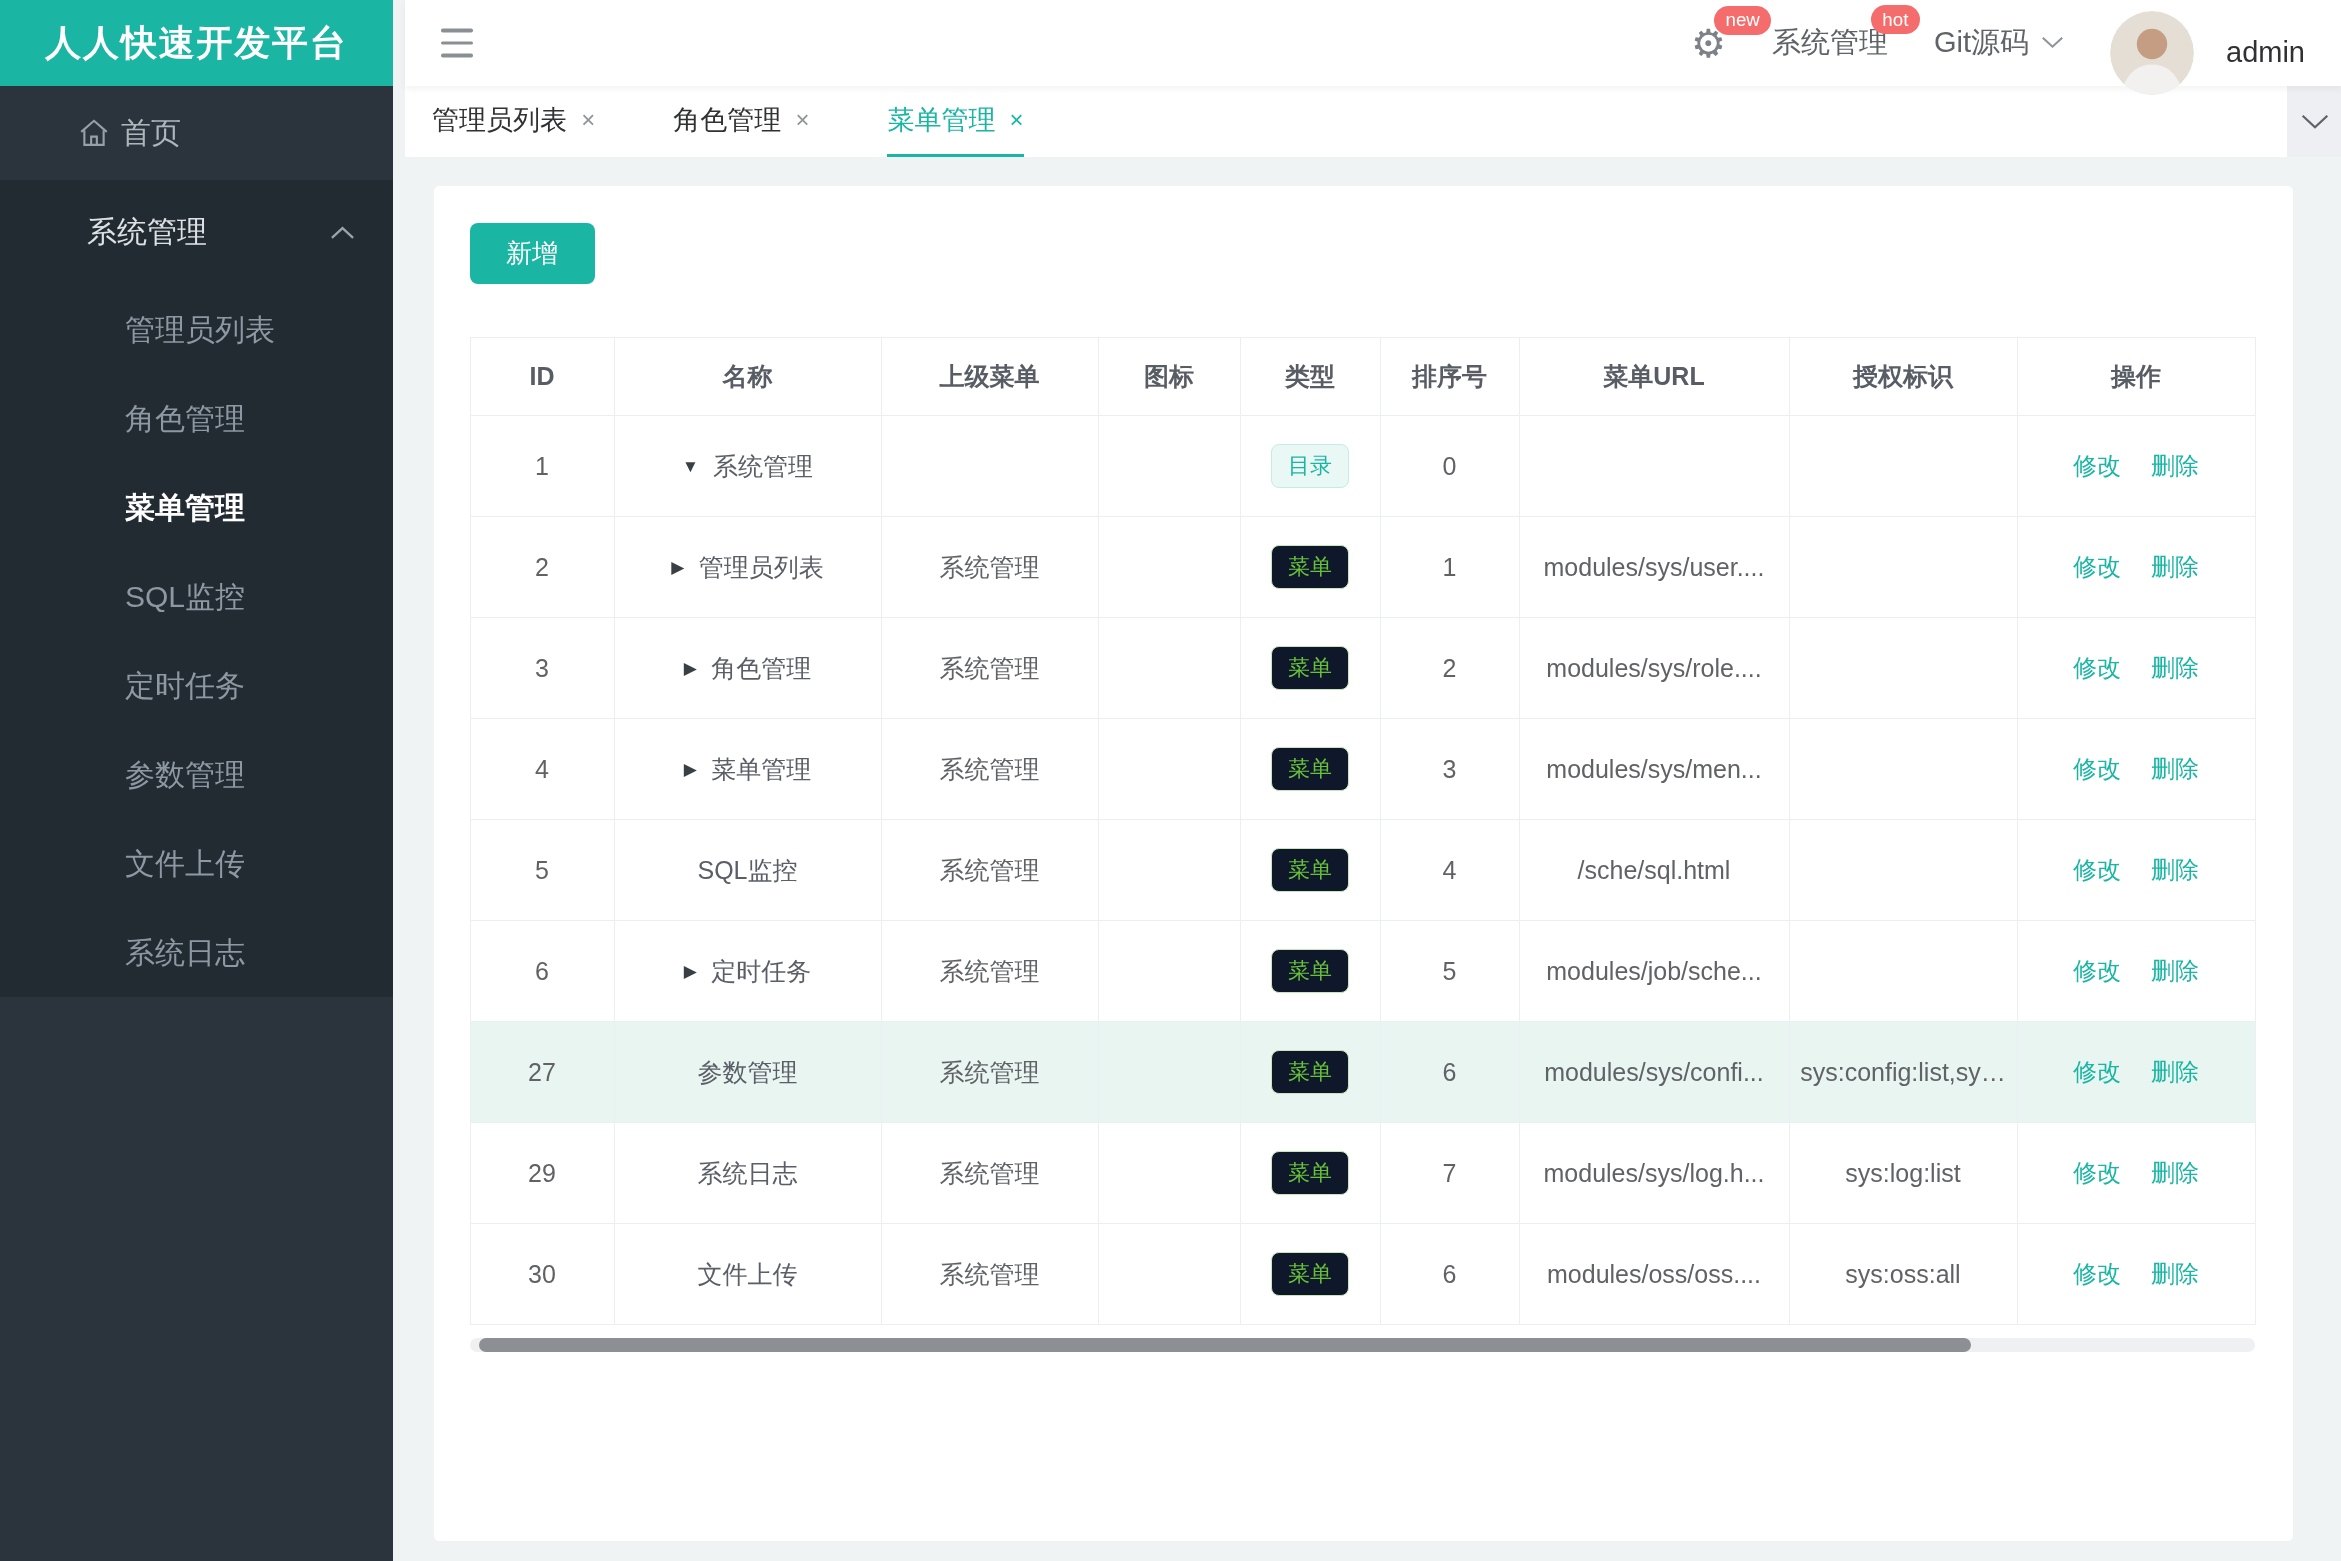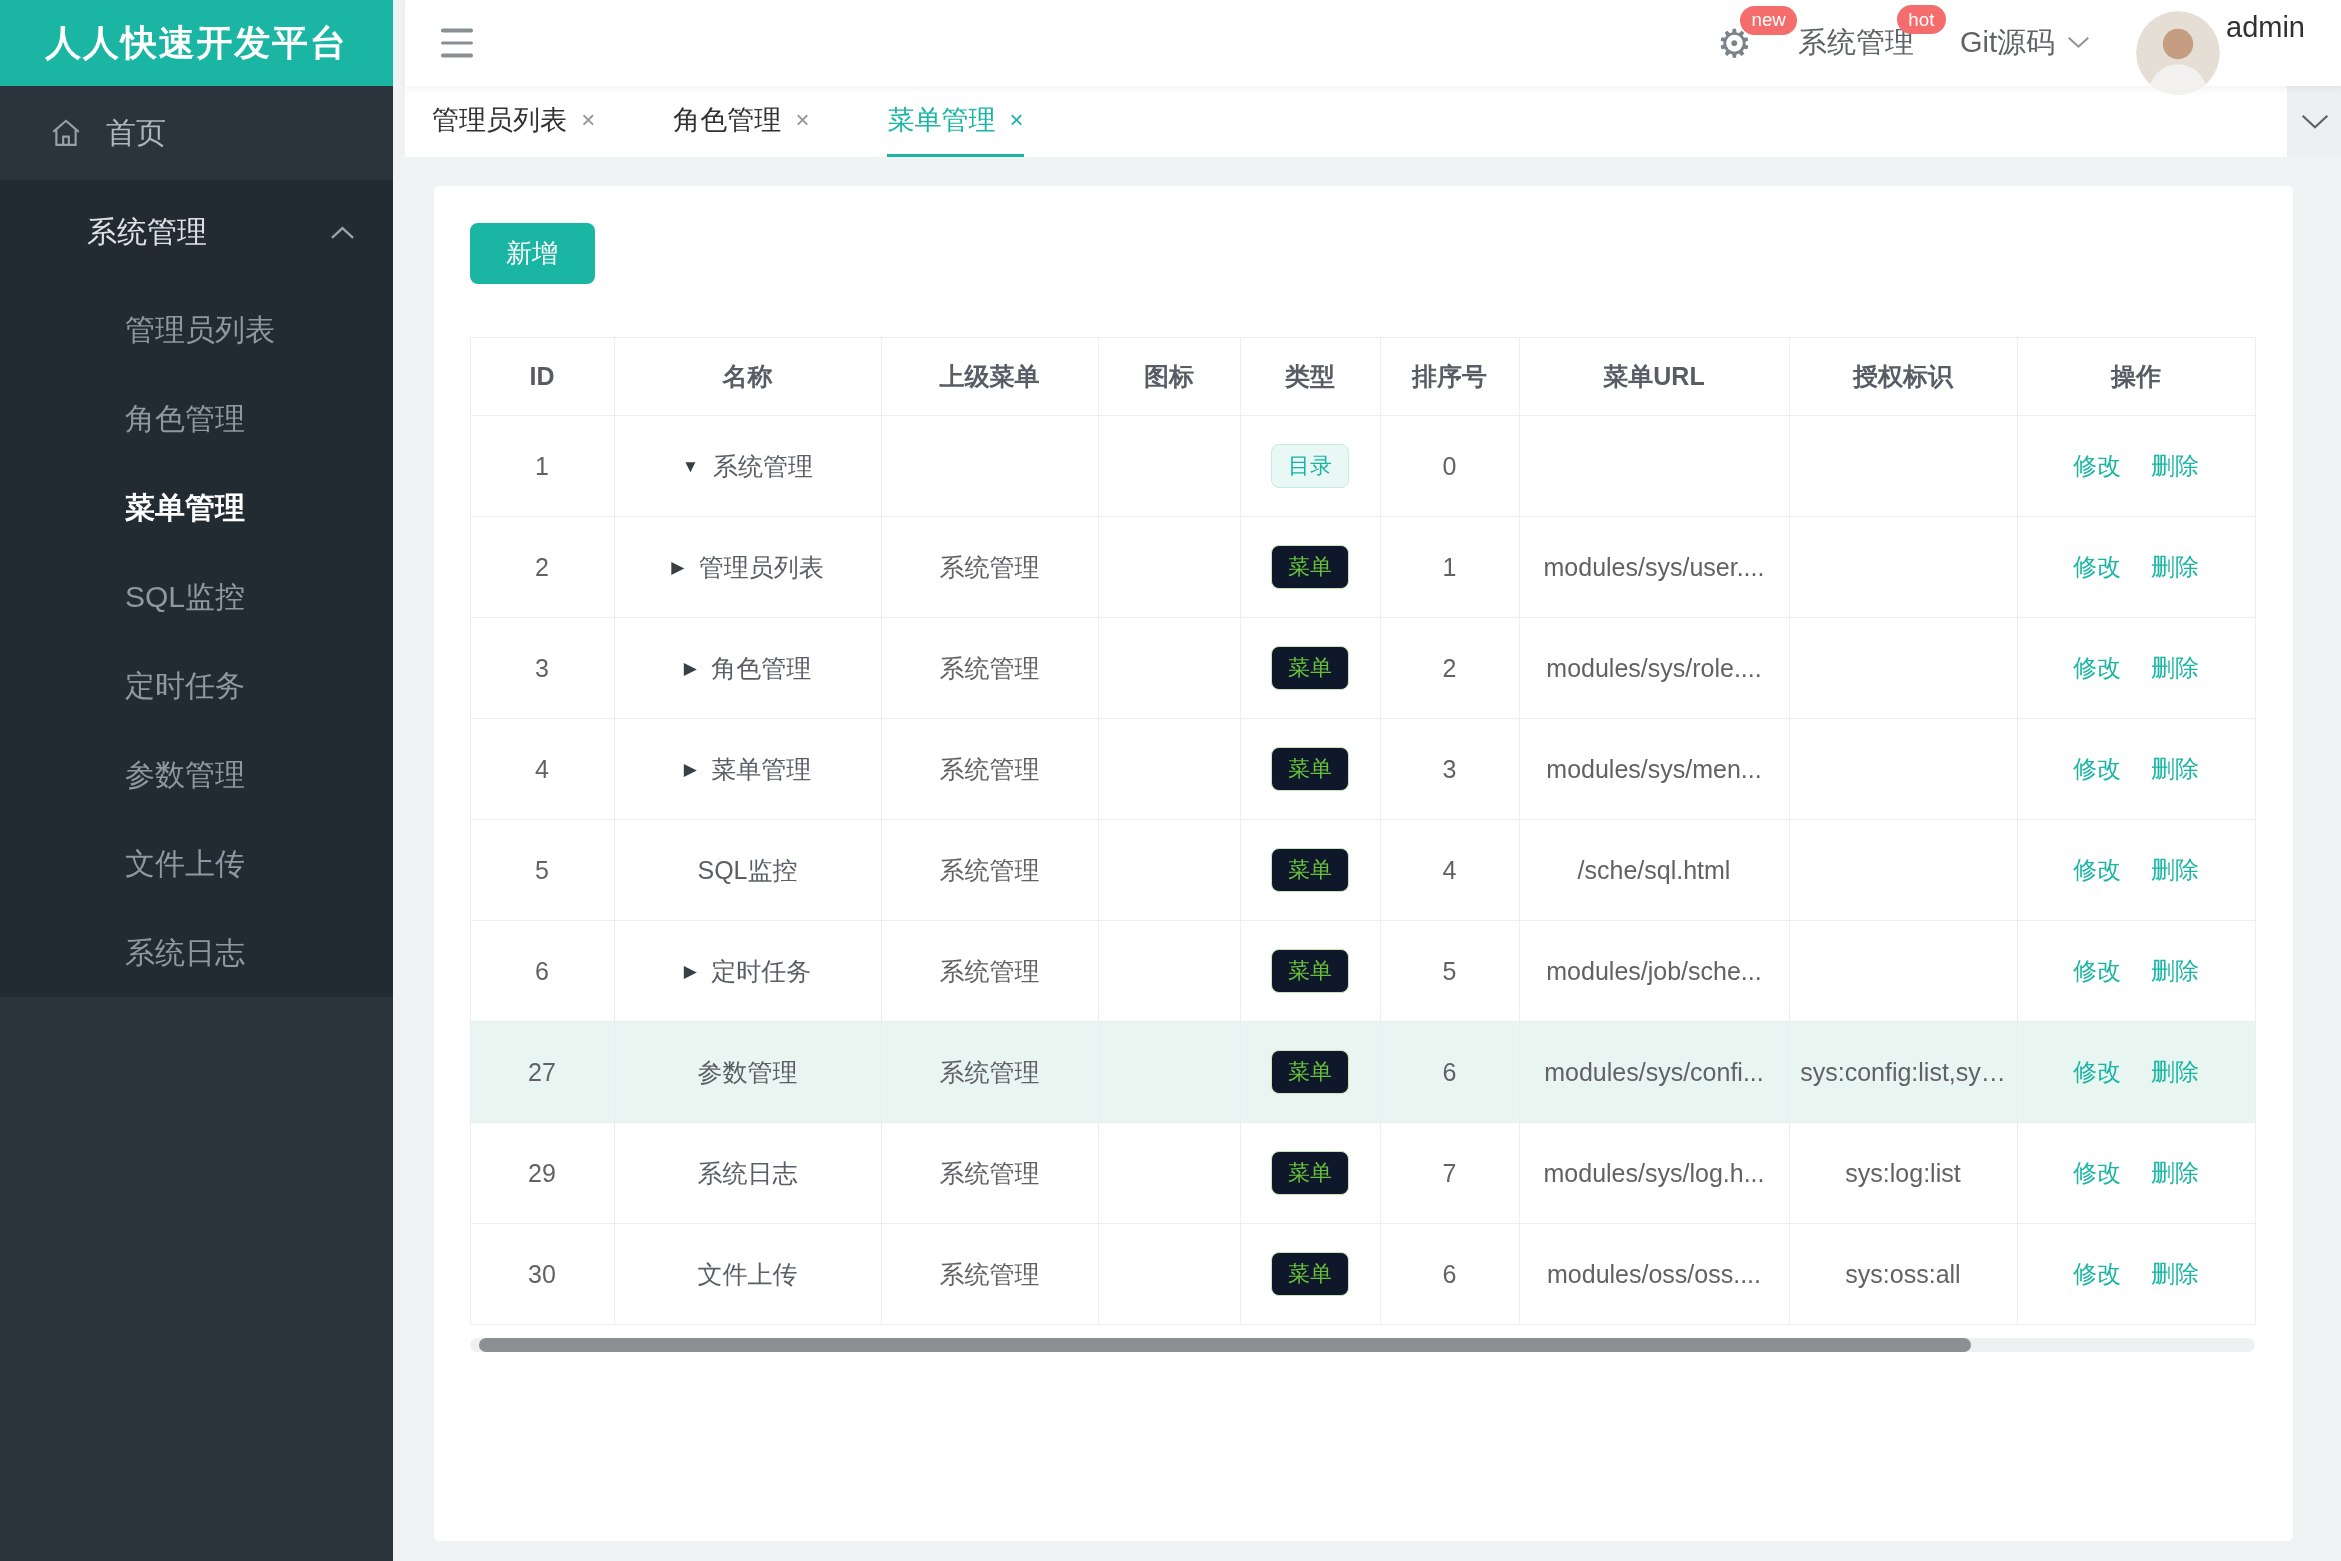--- a/index.html
+++ b/index.html
@@ -10,43 +10,43 @@
   }
   *{margin:0;padding:0;box-sizing:border-box;}
   html,body{width:2342px;height:1562px;overflow:hidden;
     font-family:"Liberation Sans","DejaVu Sans",sans-serif;background:#f0f3f3;}
   .stage{position:relative;width:2342px;height:1562px;}
 
   
   .sidebar{position:absolute;left:0;top:0;width:393px;height:1562px;background:#2b343d;z-index:5;}
   .logo{height:86px;background:var(--accent);display:flex;align-items:center;justify-content:center;
     color:#fff;font-size:36px;font-weight:bold;letter-spacing:1.8px;}
-  .home-item{height:94px;display:flex;align-items:center;gap:23px;padding-left:49px;
-    color:#aeb6bd;font-size:30px;cursor:pointer;}
+  .home-item{height:94px;display:flex;align-items:center;gap:10px;padding-left:49px;
+    color:#aeb6bd;font-size:30px;cursor:pointer;margin-left:28px;}
   .menu-block{background:#222a32;}
   .group-title{height:105px;display:flex;align-items:center;padding-left:87px;
     color:#dde2e6;font-size:30px;position:relative;cursor:pointer;}
   .group-caret{position:absolute;right:37px;top:50%;transform:translateY(-50%);}
   .sub-item{height:89px;line-height:89px;padding-left:125px;color:#8e98a2;font-size:30px;cursor:pointer;}
   .sub-item.active{color:#ffffff;font-weight:bold;}
 
   
   .topbar{position:absolute;left:405px;top:0;width:1937px;height:86px;background:#fff;z-index:4;
     box-shadow:0 2.7px 7.1px rgba(0,0,0,0.05);}
   .hamburger{position:absolute;left:36px;top:50%;transform:translateY(-50%);
     width:32px;display:flex;flex-direction:column;gap:9px;cursor:pointer;background:none;border:none;}
   .hamburger span{display:block;height:3.6px;width:32px;background:#8a8f94;border-radius:1.8px;}
   .topbar-right{position:absolute;right:37px;top:0;height:86px;display:flex;align-items:center;gap:46px;}
   .icon-wrap{position:relative;display:flex;align-items:center;cursor:pointer;}
   .gear{font-size:39px;color:#7c8287;line-height:1;}
   .mini-badge{position:absolute;top:-18px;left:23px;background:var(--red);color:#fff;font-size:18.7px;
     padding:3.6px 11.6px;border-radius:890px;white-space:nowrap;}
   .top-link{position:relative;color:#5f6368;font-size:29px;cursor:pointer;}
   .git-wrap{display:flex;align-items:center;gap:12px;color:#5f6368;font-size:29px;cursor:pointer;}
-  .user-wrap{display:flex;gap:6px;cursor:pointer;margin-top:19px;}
+  .user-wrap{display:flex;align-items:center;gap:32px;cursor:pointer;margin-top:19px;}
   .avatar{width:84px;height:84px;border-radius:50%;overflow:hidden;flex:0 0 auto;}
   .username{color:#303133;font-size:29px;}
 
   
   .tabbar{position:absolute;left:405px;top:86px;width:1937px;height:71px;background:#fff;z-index:3;}
   .tabs{display:flex;height:71px;padding-left:27px;}
   .tab{height:71px;display:flex;align-items:center;gap:14.2px;margin:0 39px;
     color:#303133;font-size:27px;cursor:pointer;border-bottom:3.6px solid transparent;}
   .tab:first-child{margin-left:0;}
   .tab.active{color:var(--accent);border-bottom-color:var(--accent);}

